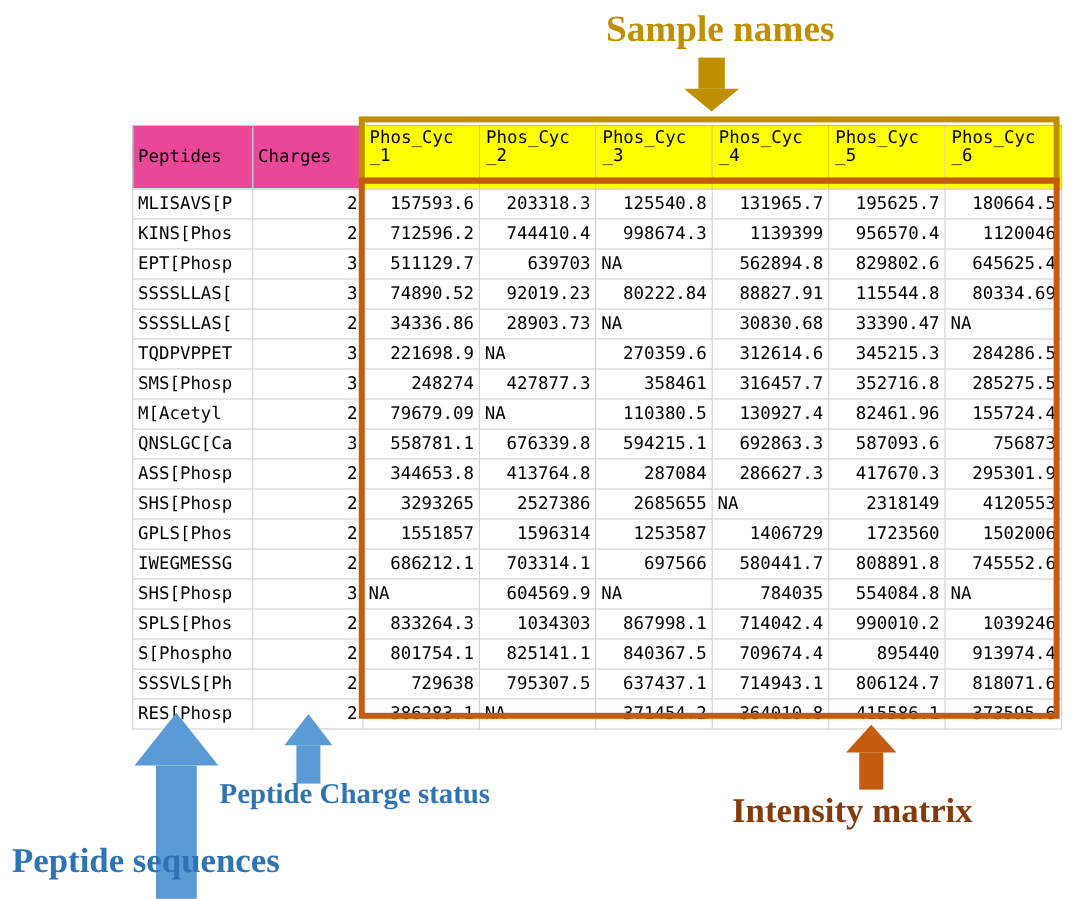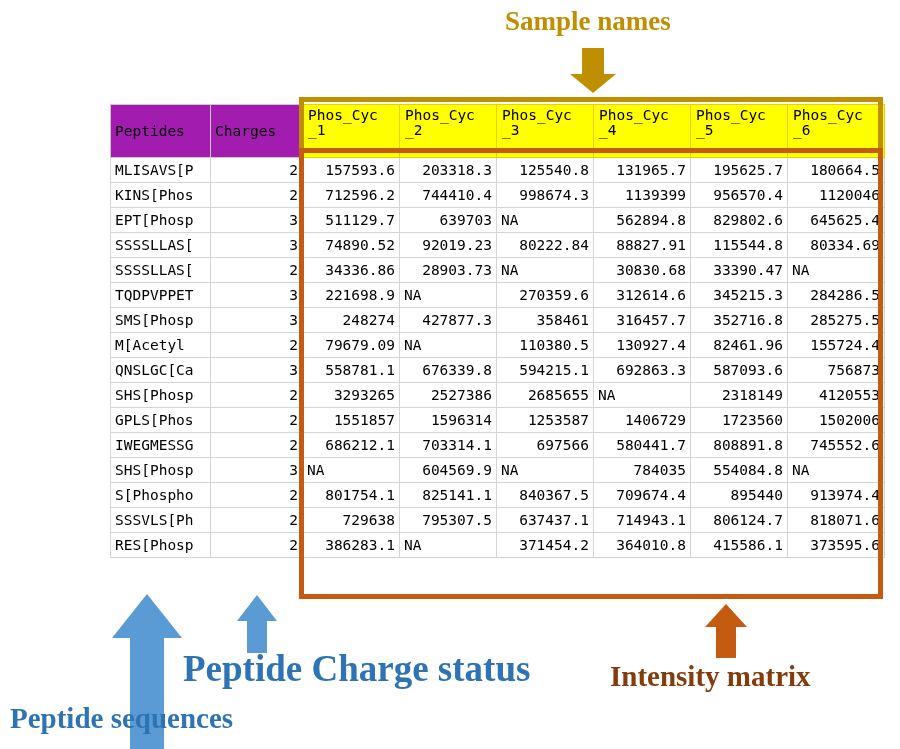--- a/index.html
+++ b/index.html
@@ -19,27 +19,27 @@
   .callout {
     position: absolute;
     font-family: "Liberation Serif", serif;
     font-weight: bold;
     white-space: nowrap;
     line-height: 1;
   }
   #sample-names-label {
     left: 505px;
     top: 8px;
-    font-size: 27px;
+    font-size: 31px;
     color: #bf8f00;
   }
   #peptide-charge-label {
     left: 183px;
     top: 650px;
-    font-size: 37px;
+    font-size: 24px;
     color: #2e74b5;
   }
   #peptide-sequences-label {
     left: 10px;
     top: 704px;
     font-size: 29px;
     color: #2e74b5;
   }
   #intensity-matrix-label {
     left: 610px;
@@ -117,21 +117,21 @@
   #spreadsheet td, #spreadsheet th {
     border: 1px solid #d4d4d4;
     padding: 0 4px;
     height: 24px;
     overflow: hidden;
     white-space: nowrap;
     font-weight: normal;
   }
   
   #spreadsheet thead th {
-    background: #a21caf;
+    background: #ec4899;
     text-align: left;
     height: 47px;
     vertical-align: middle;
     border: 1px solid #c8c8c8;
   }
   #spreadsheet thead th.sample-head {
     background: #ffff00;
     text-align: left;
     white-space: normal;
     line-height: 1.05;
@@ -299,20 +299,30 @@
         <td class="pep">QNSLGC[Ca</td>
         <td class="chg">3</td>
         <td class="val">558781.1</td>
         <td class="val">676339.8</td>
         <td class="val">594215.1</td>
         <td class="val">692863.3</td>
         <td class="val">587093.6</td>
         <td class="val">756873</td>
       </tr>
       <tr>
+        <td class="pep">ASS[Phosp</td>
+        <td class="chg">2</td>
+        <td class="val">344653.8</td>
+        <td class="val">413764.8</td>
+        <td class="val">287084</td>
+        <td class="val">286627.3</td>
+        <td class="val">417670.3</td>
+        <td class="val">295301.9</td>
+      </tr>
+      <tr>
         <td class="pep">SHS[Phosp</td>
         <td class="chg">2</td>
         <td class="val">3293265</td>
         <td class="val">2527386</td>
         <td class="val">2685655</td>
         <td class="val na">NA</td>
         <td class="val">2318149</td>
         <td class="val">4120553</td>
       </tr>
       <tr>
@@ -337,20 +347,30 @@
       </tr>
       <tr>
         <td class="pep">SHS[Phosp</td>
         <td class="chg">3</td>
         <td class="val na">NA</td>
         <td class="val">604569.9</td>
         <td class="val na">NA</td>
         <td class="val">784035</td>
         <td class="val">554084.8</td>
         <td class="val na">NA</td>
+      </tr>
+      <tr>
+        <td class="pep">SPLS[Phos</td>
+        <td class="chg">2</td>
+        <td class="val">833264.3</td>
+        <td class="val">1034303</td>
+        <td class="val">867998.1</td>
+        <td class="val">714042.4</td>
+        <td class="val">990010.2</td>
+        <td class="val">1039246</td>
       </tr>
       <tr>
         <td class="pep">S[Phospho</td>
         <td class="chg">2</td>
         <td class="val">801754.1</td>
         <td class="val">825141.1</td>
         <td class="val">840367.5</td>
         <td class="val">709674.4</td>
         <td class="val">895440</td>
         <td class="val">913974.4</td>

